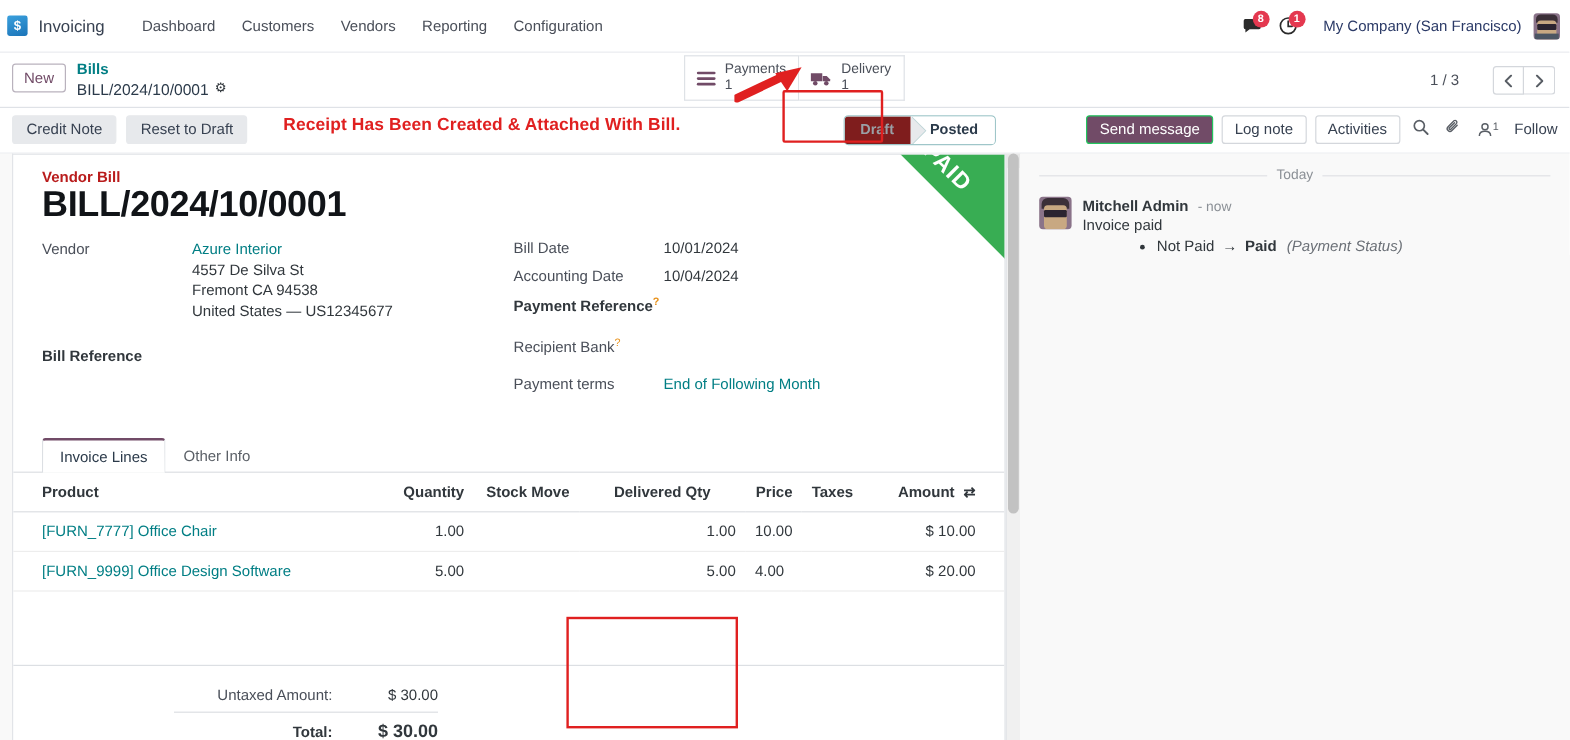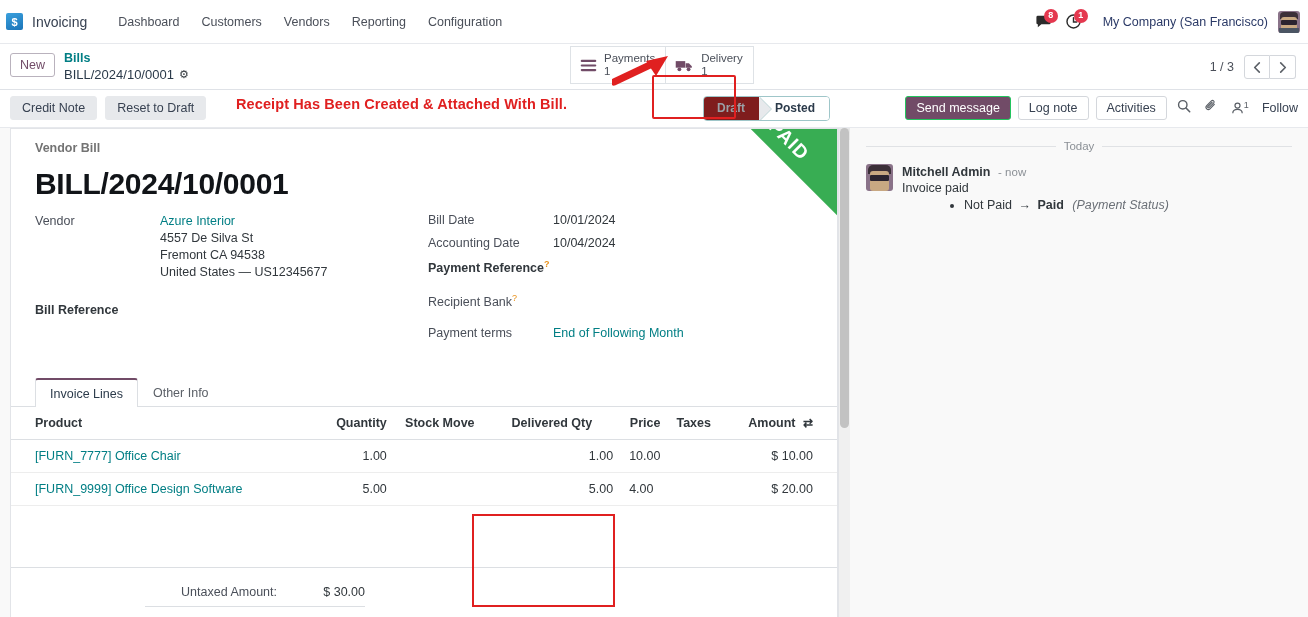--- a/index.html
+++ b/index.html
@@ -162,21 +162,21 @@
     border: 2px solid #e02020;
     border-radius: 2px;
     pointer-events: none;
     z-index: 6;
   }
   .pager {
     position: absolute;
     right: 12px; top: 11px;
     display: flex; align-items: center; gap: 0;
   }
-  .pager-count { font-size: 12.5px; color: #4a4f59; margin-right: 10px; }
+  .pager-count { font-size: 12.5px; color: #4a4f59; margin-right: 28px; }
   .pager-btn {
     width: 26px; height: 24px;
     border: 1px solid #d4d7dc;
     background: #fff;
     color: #5a5f66;
     display: flex; align-items: center; justify-content: center;
     cursor: pointer; font-size: 12px;
   }
   .pager-btn:first-of-type { border-radius: 3px 0 0 3px; }
   .pager-btn:last-of-type { border-radius: 0 3px 3px 0; border-left: 0; }
@@ -346,21 +346,21 @@
     transform: rotate(45deg);
     font-size: 19px;
     font-weight: bold;
     letter-spacing: 1px;
     padding: 34px 0 8px 0;
     z-index: 4;
     opacity: .92;
   }
 
   .sheet-pad { padding: 0 24px; position: relative; z-index: 5; }
-  .doc-type { font-size: 12.5px; font-weight: bold; color: #737373; margin-bottom: 13px; }
+  .doc-type { font-size: 12.5px; font-weight: bold; color: #b91c1c; margin-bottom: 0; }
   .doc-title {
     font-size: 30px;
     font-weight: bold;
     color: #111418;
     letter-spacing: -0.3px;
     margin: 0 0 14px 0;
     line-height: 1.05;
   }
 
   .two-col { display: flex; }

